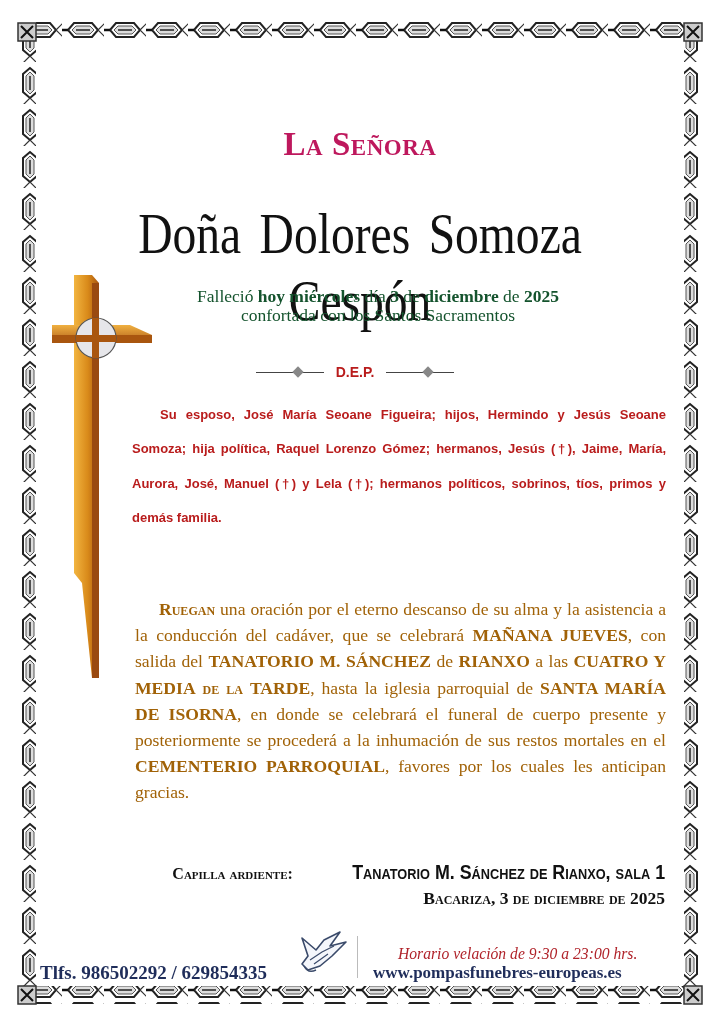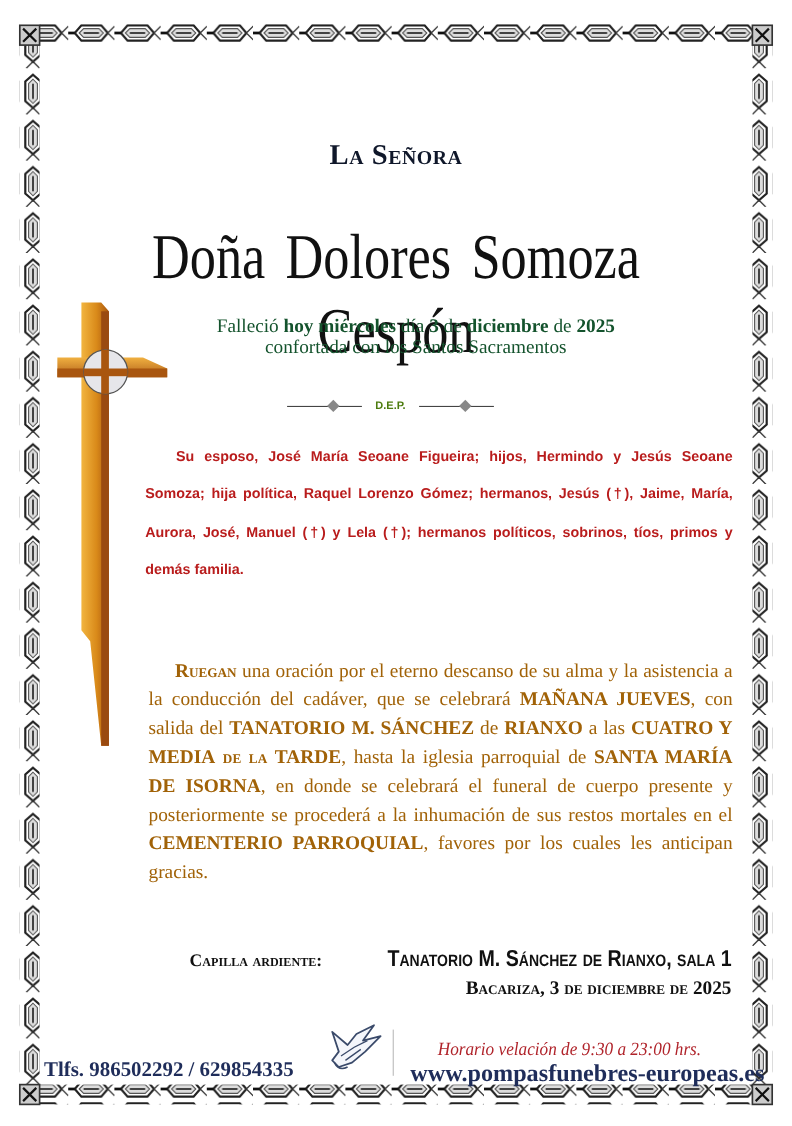--- a/index.html
+++ b/index.html
@@ -4,41 +4,41 @@
   <style>
     html, body { margin: 0; padding: 0; background: #ffffff; }
     body { width: 720px; height: 1024px; position: relative; overflow: hidden; }
     .page { position: absolute; left: 0; top: 0; width: 720px; height: 1024px; background: #fff; }
     .border-svg { position: absolute; left: 0; top: 0; }
     .serif { font-family: "Liberation Serif", "DejaVu Serif", serif; }
     .sans { font-family: "Liberation Sans", "DejaVu Sans", sans-serif; }
 
     .heading-small {
       position: absolute; left: 0; width: 720px; top: 126px;
-      text-align: center; font-size: 26px; font-weight: bold; color: #0f172a;
+      text-align: center; font-size: 33px; font-weight: bold; color: #be185d;
       font-variant: small-caps; letter-spacing: 0.5px;
     }
     .name {
       position: absolute; left: 0; width: 720px; top: 200px;
       text-align: center; font-size: 58px; color: #111;
       transform: scaleX(0.82); transform-origin: center;
       letter-spacing: 0px; word-spacing: 8px;
     }
     .info {
       position: absolute; left: 120px; width: 516px; top: 287px;
       text-align: center; font-size: 17.5px; color: #14532d; line-height: 19px;
     }
     .info b { font-weight: bold; }
     .dep {
       position: absolute; left: 240px; width: 230px; top: 364px;
       display: flex; align-items: center; justify-content: center; gap: 6px;
     }
     .dep .line { width: 68px; height: 1px; background: #444; position: relative; }
     .dep .line .dia { position: absolute; left: 38px; top: -4px; width: 8px; height: 8px; background: #888; transform: rotate(45deg); }
-    .dep .label { font-size: 10px; font-weight: bold; color: #4d7c0f; padding: 0 6px; }
+    .dep .label { font-size: 14px; font-weight: bold; color: #b91c1c; padding: 0 6px; }
 
     .family {
       position: absolute; left: 132px; width: 534px; top: 398px;
       font-size: 13px; font-weight: bold; color: #b91c1c; line-height: 34.4px;
       text-align: justify; text-indent: 28px;
     }
     .ruegan {
       position: absolute; left: 135px; width: 531px; top: 596px;
       font-size: 17.6px; color: #a16207; line-height: 26.2px;
       text-align: justify; text-indent: 24px;
@@ -60,21 +60,21 @@
       position: absolute; left: 40px; top: 962px;
       font-size: 19px; font-weight: bold; color: #1f2d5a;
     }
     .horario {
       position: absolute; left: 398px; top: 944px;
       font-size: 17px; font-style: italic; color: #b0232a;
       transform: scaleX(0.92); transform-origin: left;
     }
     .web {
       position: absolute; left: 373px; top: 963px;
-      font-size: 22px; font-weight: bold; color: #1f2d5a;
+      font-size: 17px; font-weight: bold; color: #1f2d5a;
     }
     .dove { position: absolute; left: 296px; top: 930px; }
     .vsep { position: absolute; left: 357px; top: 936px; width: 1px; height: 42px; background: #bbb; }
     .cross { position: absolute; left: 52px; top: 273px; }
   </style>
 </head>
 <body>
 
 <div class="page">
 

